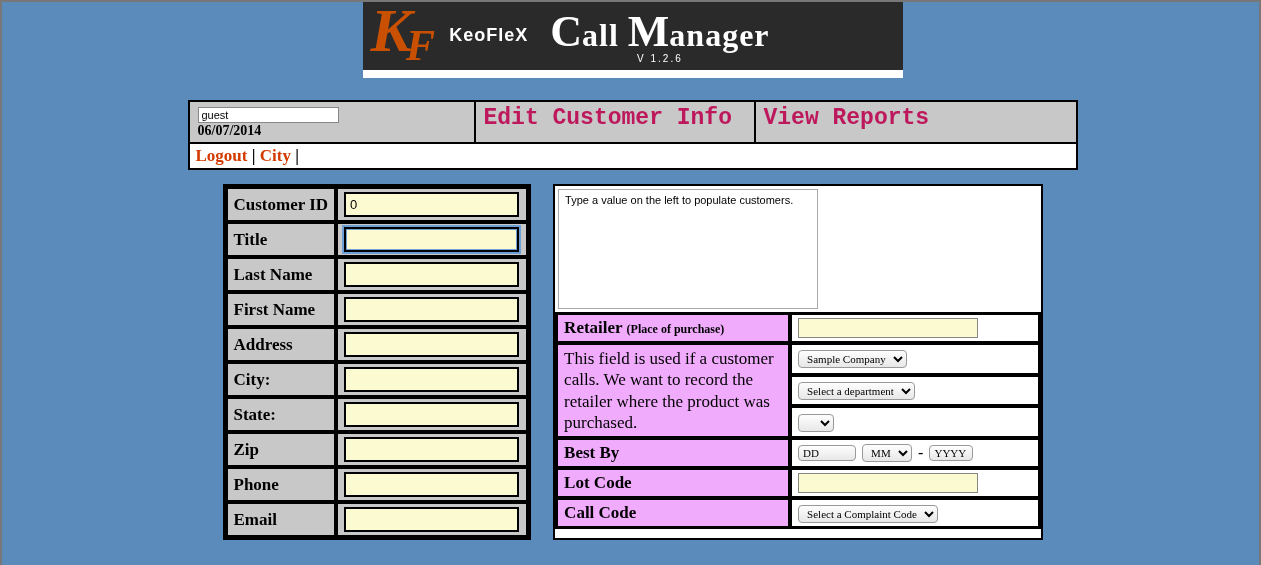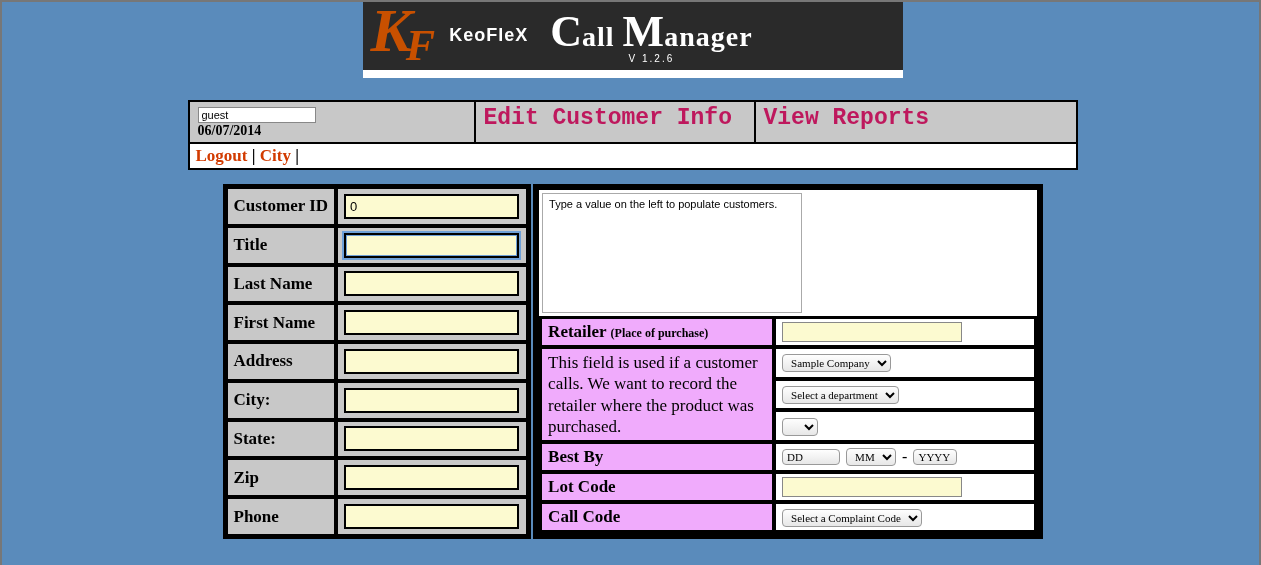--- a/index.html
+++ b/index.html
@@ -49,21 +49,21 @@
     font-size: 18px;
     letter-spacing: 1px;
     margin-right: 22px;
     white-space: nowrap;
   }
   .app-title {
     font-family: Georgia, "Times New Roman", serif;
     white-space: nowrap;
   }
   .app-title .big { font-size: 44px; font-weight: bold; }
-  .app-title .rest { font-size: 28px; font-weight: bold; letter-spacing: 1px; }
+  .app-title .rest { font-size: 32px; font-weight: bold; letter-spacing: 1px; }
   .version {
     font-family: Verdana, Geneva, sans-serif;
     font-size: 10px;
     letter-spacing: 2px;
     text-align: center;
     margin-top: -4px;
   }
   .banner-strip { height: 8px; background: #fff; }
 
   
@@ -80,21 +80,21 @@
   }
   .topbox-cell {
     padding: 3px 8px;
     border-right: 2px solid #000;
   }
   .topbox-cell:last-child { border-right: none; }
   .cell-user { width: 286px; }
   .cell-edit { width: 280px; }
   .cell-view { flex: 1; border-radius: 12px; }
   .user-input {
-    width: 118px;
+    width: 141px;
     font-family: Arial, sans-serif;
     font-size: 11px;
     padding: 1px 3px;
     background: #fff;
     border: 1px solid #888;
   }
   .date-line { font-weight: bold; font-size: 14px; }
   .heading-link {
     font-family: Liberation Mono, monospace;
     font-size: 23px;
@@ -149,24 +149,25 @@
   .yellow-input.focused {
     outline: 2px solid #6ea0d8;
     outline-offset: 0;
     border: 2px solid #000;
     box-shadow: 0 0 0 1px #6ea0d8 inset;
   }
 
   
   .right-col {
     flex: 1;
-    border: 6px solid #000000;
+    border: 2px solid #000000;
     background: #fff;
     display: flex;
     flex-direction: column;
+    margin-left: 20px;
   }
   .hint-box {
     margin: 3px;
     border: 1px solid #aaa;
     height: 120px;
     padding: 4px 6px;
     font-family: Verdana, Arial, sans-serif;
     font-size: 11px;
     background: #fff;
     width: 260px;
@@ -296,20 +297,24 @@
         <td class="inputcell"><input class="yellow-input" value="" style=""></td>
       </tr>
       <tr>
         <td>Zip</td>
         <td class="inputcell"><input class="yellow-input" value="" style=""></td>
       </tr>
       <tr>
         <td>Phone</td>
         <td class="inputcell"><input class="yellow-input" value="" style=""></td>
       </tr>
+      <tr>
+        <td>Email</td>
+        <td class="inputcell"><input class="yellow-input" value="" style=""></td>
+      </tr>
     </tbody>
       </table>
 
     <div class="right-col">
       <div class="hint-box">Type a value on the left to populate customers.</div>
 
       <table class="grid2">
         <tbody>
             <tr>
           <th>

